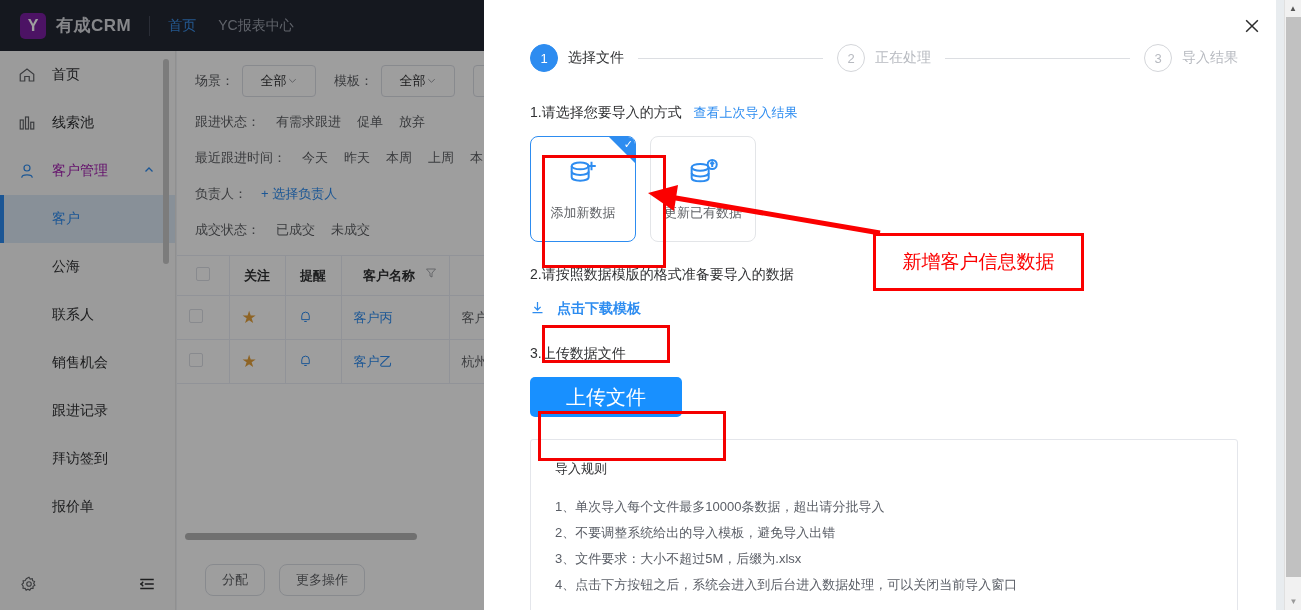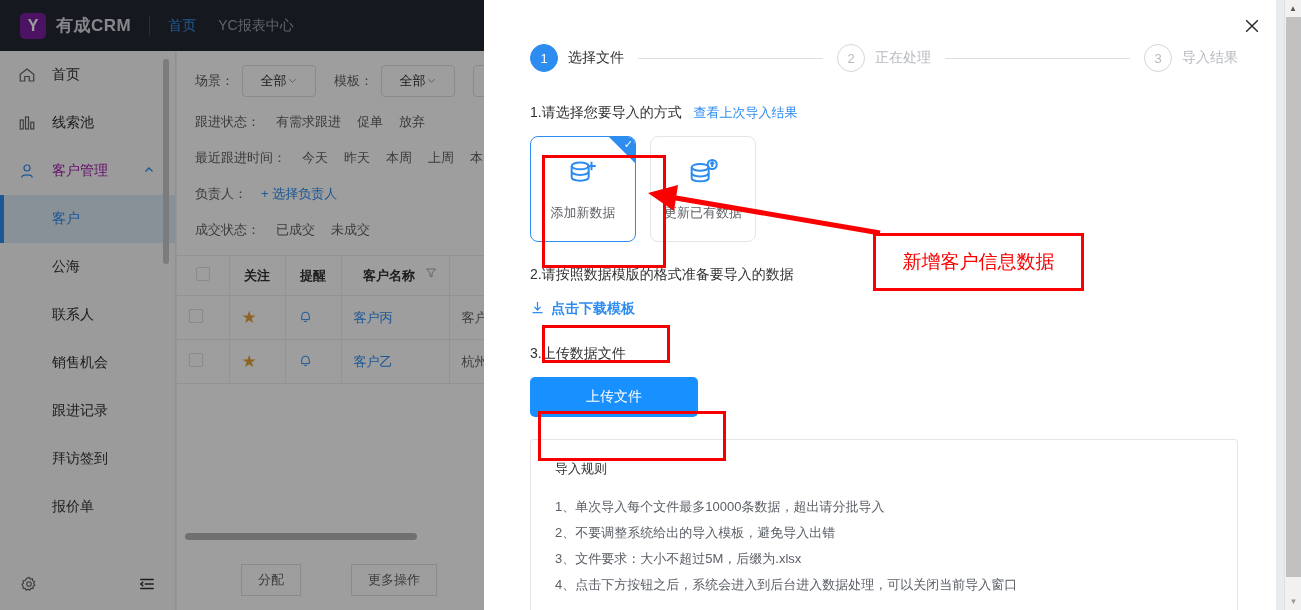--- a/index.html
+++ b/index.html
@@ -118,23 +118,23 @@
   .star { color: #e6a23c; font-size: 17px; cursor: pointer; }
   .bell { color: #2d8cf0; font-size: 15px; cursor: pointer; }
   .hscroll {
     position: absolute; left: 8px; bottom: 70px; width: 232px; height: 7px;
     background: #b5b5b5; border-radius: 4px;
   }
   .foot-btns {
     position: absolute; left: 28px; bottom: 14px; display: flex; gap: 14px;
   }
   .ghost-btn {
-    border: 1px solid #dcdfe6; border-radius: 0; height: 32px; padding: 0 16px;
+    border: 1px solid #dcdfe6; border-radius: 8px; height: 32px; padding: 0 16px;
     display: flex; align-items: center; font-size: 13px; color: #606266;
-    background: #fff; cursor: pointer; margin-left: 36px;
+    background: #fff; cursor: pointer;
   }
 
   
   .dimmer {
     position: absolute; inset: 0; background: rgba(0,0,0,.38);
   }
 
   
   .modal {
     position: absolute; top: 0; left: 484px; width: 800px; height: 610px;
@@ -178,26 +178,26 @@
     position: absolute; top: 0; right: 0; width: 0; height: 0;
     border-top: 26px solid #2d8cf0; border-left: 26px solid transparent;
   }
   .card-check-mark {
     position: absolute; top: 1px; right: 2px; color: #fff; font-size: 11px;
   }
   .redbox {
     position: absolute; border: 3px solid #f40000; pointer-events: none;
   }
   .dl-link {
-    display: inline-flex; align-items: center; gap: 6px;
+    display: inline-flex; align-items: center; gap: 12px;
     font-size: 14px; color: #2d8cf0; font-weight: bold; cursor: pointer;
   }
   .upload-btn {
-    width: 168px; height: 40px; border-radius: 5px; background: #1890ff;
-    color: #fff; font-size: 14px; border: none; cursor: pointer;
+    width: 152px; height: 40px; border-radius: 5px; background: #1890ff;
+    color: #fff; font-size: 20px; border: none; cursor: pointer;
     display: flex; align-items: center; justify-content: center;
   }
   .rules {
     margin: 22px 46px 0 46px; border: 1px solid #e4e6eb; border-radius: 3px;
     padding: 20px 24px 20px 24px; background: #fff;
   }
   .rules-title { font-size: 13px; color: #303133; margin-bottom: 16px; }
   .rule-line { font-size: 13px; color: #5a5e66; line-height: 26px; }
 
   

